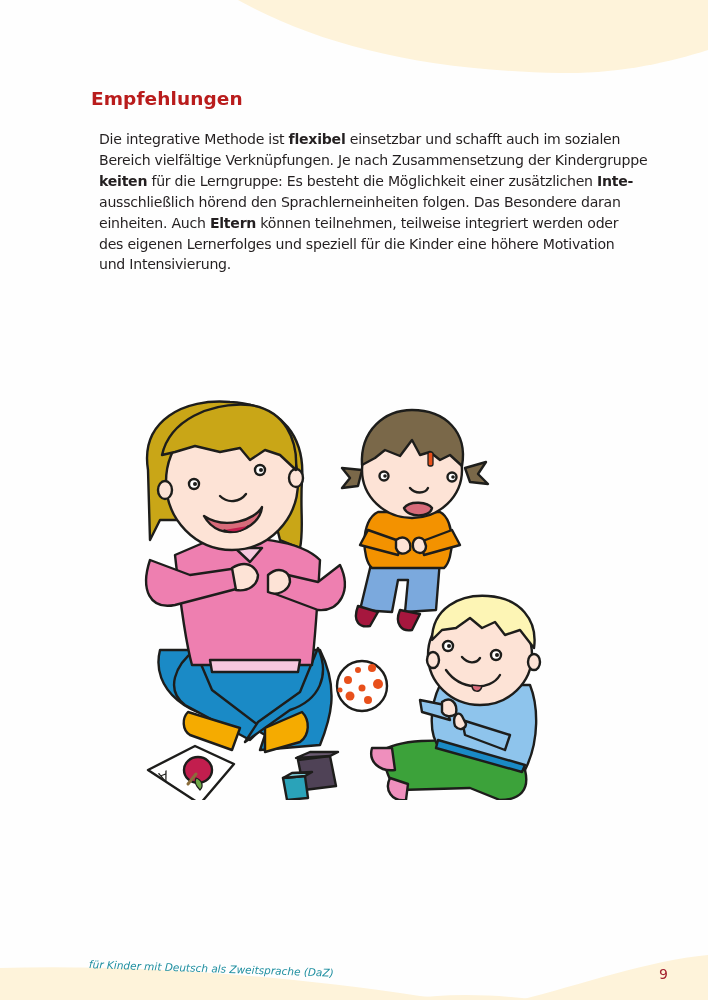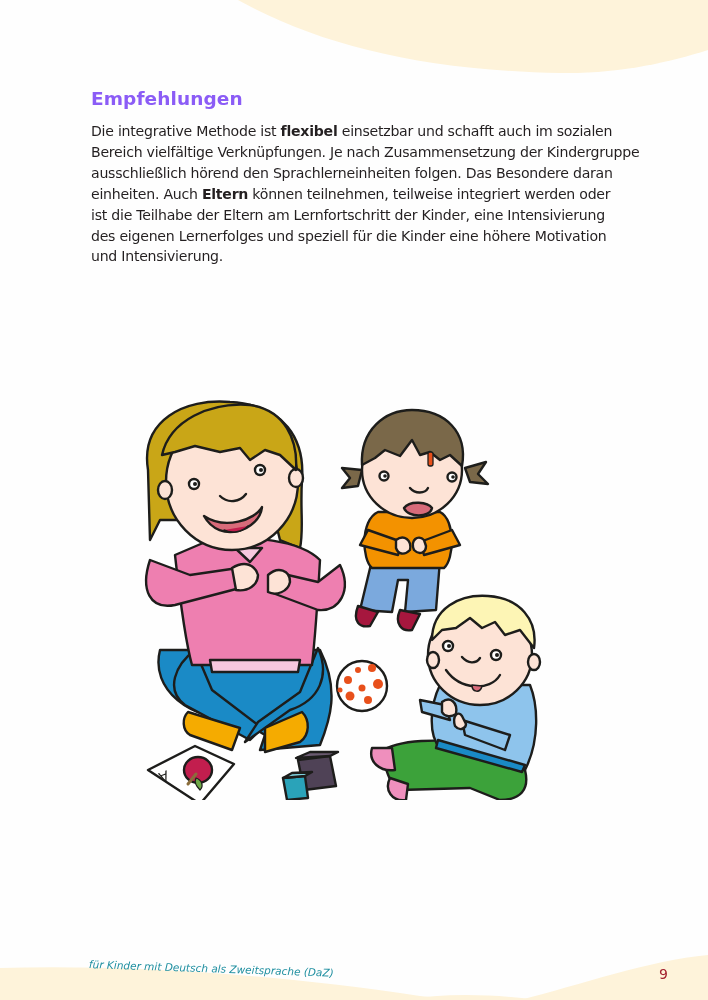--- a/index.html
+++ b/index.html
@@ -5,28 +5,28 @@
   html, body { margin: 0; padding: 0; }
   body {
     width: 708px; height: 1000px; position: relative; overflow: hidden;
     background: #fefefe;
     font-family: "DejaVu Sans", sans-serif;
   }
   .deco { position: absolute; left: 0; top: 0; }
   .heading {
     position: absolute; left: 91px; top: 88px;
     font-family: "DejaVu Sans", sans-serif;
-    font-weight: bold; font-size: 18.5px; color: #8b5cf6;
+    font-weight: bold; font-size: 18.5px; color: #b91c1c;
     letter-spacing: 0.1px; margin: 0;
   }
   .body-text {
     position: absolute; left: 91px; top: 121px; width: 560px;
     font-family: "DejaVu Sans", sans-serif;
     font-size: 14.1px; line-height: 20.9px; color: #231f20;
-    margin: 0; letter-spacing: -0.25px;
+    margin: 8px; letter-spacing: -0.25px;
   }
   .body-text .line { display: block; white-space: nowrap; }
   .body-text b { font-weight: bold; }
   .illustration { position: absolute; left: 130px; top: 380px; }
   .footer-caption {
     position: absolute; left: 89px; top: 958px;
     font-family: "DejaVu Sans", sans-serif; font-style: italic;
     font-size: 10.5px; color: #1f8fa0;
     transform: rotate(2deg); transform-origin: left center;
     letter-spacing: 0px;
@@ -45,23 +45,23 @@
   <path d="M0,968 C120,965 260,972 420,996 L460,1000 L0,1000 Z" fill="#fef3da"></path>
   <path d="M520,1000 C580,985 650,960 708,955 L708,1000 Z" fill="#fef3da"></path>
   <path d="M400,1000 C450,992 500,995 540,1000 Z" fill="#fef3da"></path>
 </svg>
 
 <h2 class="heading">Empfehlungen</h2>
 
 <div class="body-text" id="para">
     <span class="line"><span>Die integrative Methode ist </span><b>flexibel</b><span> einsetzbar und schafft auch im sozialen</span></span>
     <span class="line"><span>Bereich vielfältige Verknüpfungen. Je nach Zusammensetzung der Kindergruppe</span></span>
+    <span class="line"><b>keiten</b><span> für die Lerngruppe: Es besteht die Möglichkeit einer zusätzlichen </span><b>Inte-</b></span>
     <span class="line"><span>ausschließlich hörend den Sprachlerneinheiten folgen. Das Besondere daran</span></span>
     <span class="line"><span>einheiten. Auch </span><b>Eltern</b><span> können teilnehmen, teilweise integriert werden oder</span></span>
-    <span class="line"><span>ist die Teilhabe der Eltern am Lernfortschritt der Kinder, eine Intensivierung</span></span>
     <span class="line"><span>des eigenen Lernerfolges und speziell für die Kinder eine höhere Motivation</span></span>
     <span class="line"><span>und Intensivierung.</span></span>
   </div>
 
 <svg class="illustration" width="460" height="420" viewBox="130 380 460 420">
   <g stroke="#1d1d1b" stroke-width="2.4" stroke-linejoin="round" stroke-linecap="round">
 
     <g>
 
       <path d="M148,470 C140,420 185,398 230,402 C285,405 305,440 302,480 C300,510 304,530 300,548 L280,540 L275,520 L160,520 L150,540 Z" fill="#c9a617"></path>

